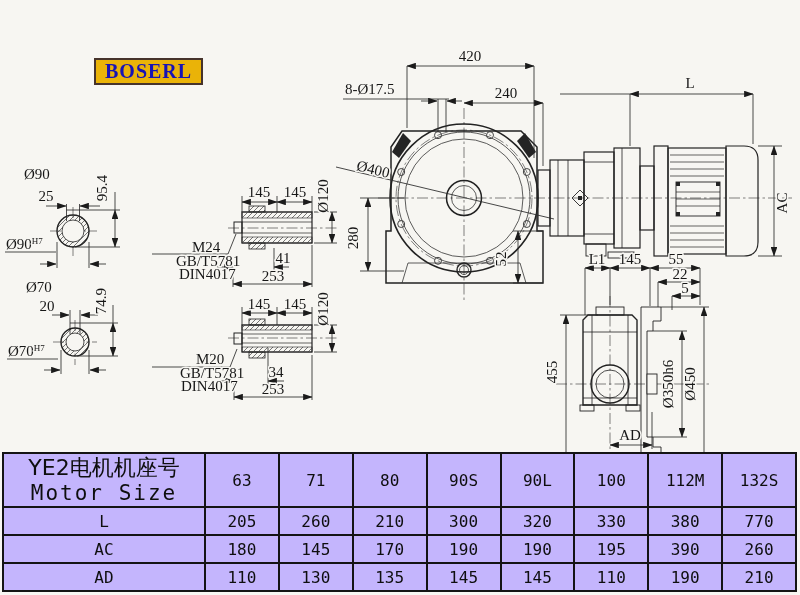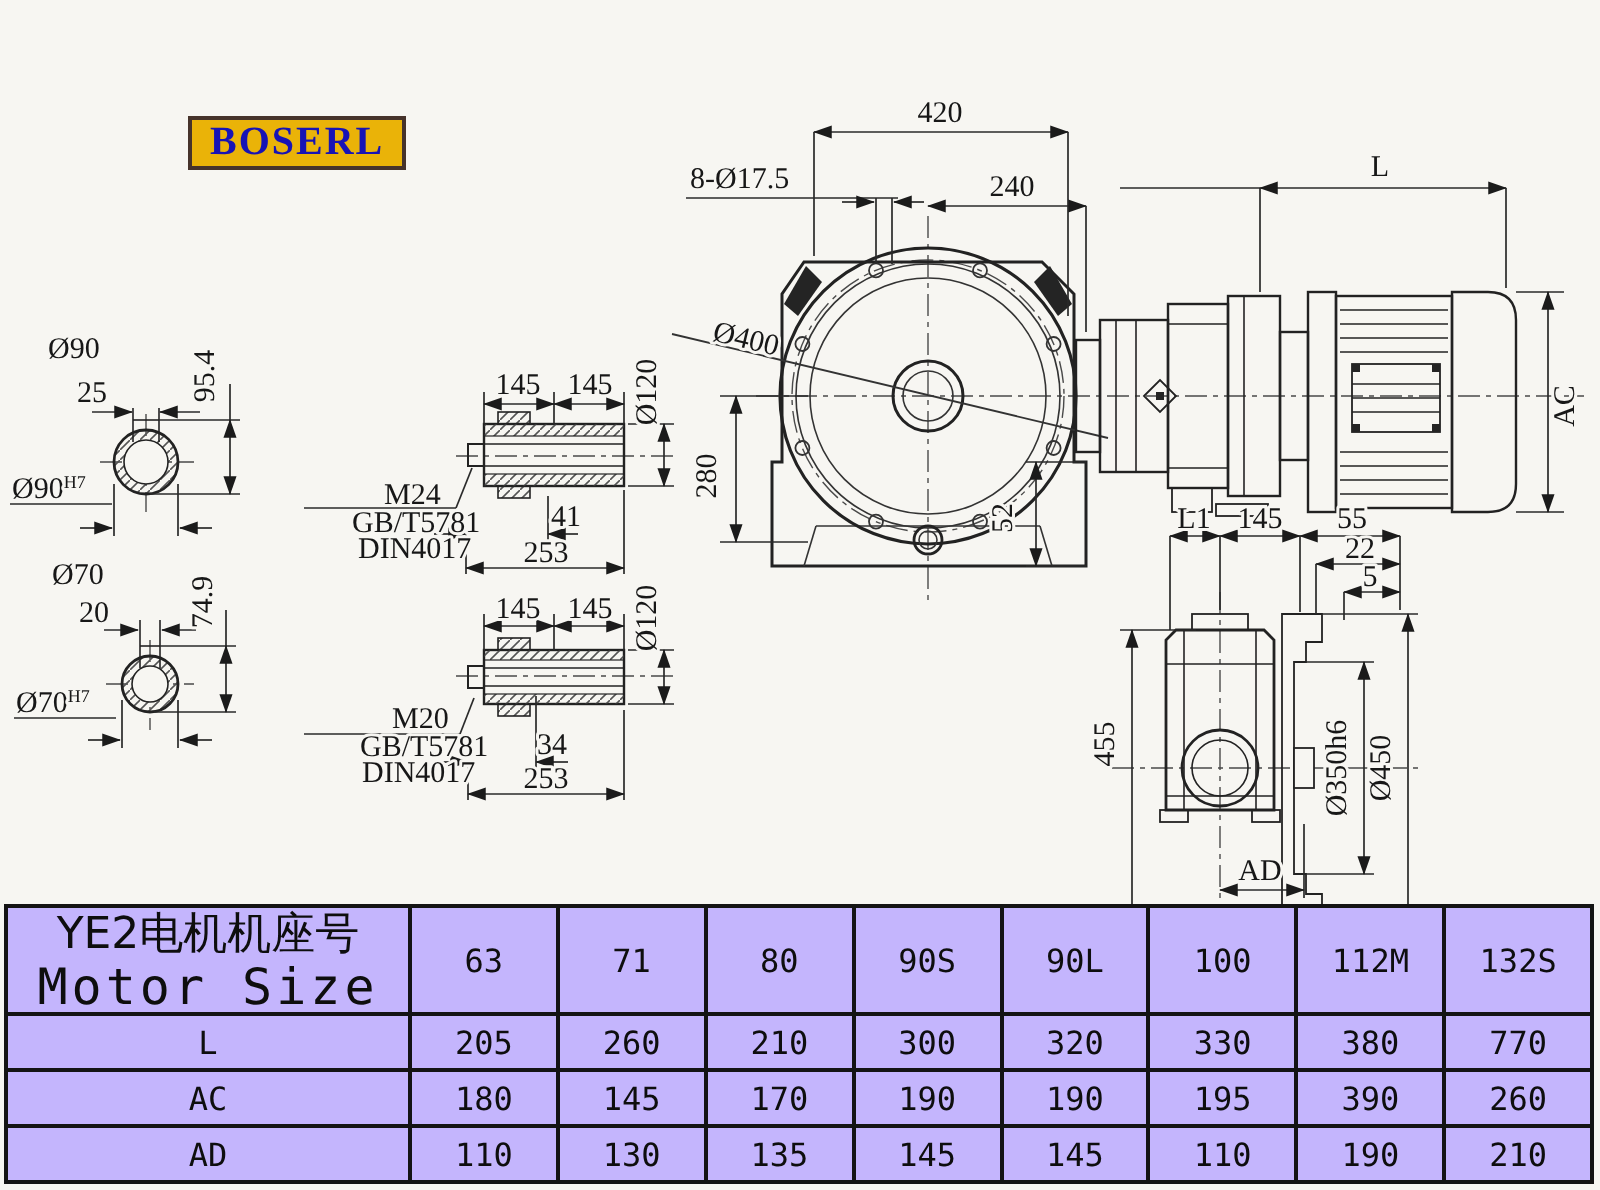--- a/index.html
+++ b/index.html
@@ -13,21 +13,21 @@
   svg{position:absolute;left:0;top:0;}
   svg text{font-family:"Liberation Serif",serif;fill:#171717;paint-order:stroke;stroke:#f7f6f2;
            stroke-width:3px;stroke-linejoin:round;font-size:15px;}
   .dimtable{position:absolute;left:2px;top:452px;width:795px;border-collapse:collapse;
             table-layout:fixed;background:#c4b5fd;}
   .dimtable td,.dimtable th{border:2px solid #141414;text-align:center;vertical-align:middle;
             font-weight:400;padding:0;color:#0e0e0e;}
   .dimtable th.size,.dimtable td{font-family:"DejaVu Sans Mono","Liberation Mono",monospace;font-size:16px;}
   .dimtable .hd{width:200px;}
   .dimtable .hd .cn{font-family:"DejaVu Sans","Liberation Sans",sans-serif;font-size:22px;line-height:26px;}
-  .dimtable .hd .en{font-family:"DejaVu Sans Mono","Liberation Mono",monospace;font-size:25px;line-height:25px;letter-spacing:2px;}
+  .dimtable .hd .en{font-family:"DejaVu Sans Mono","Liberation Mono",monospace;font-size:21px;line-height:25px;letter-spacing:2px;}
   .dimtable tr.h{height:54px;} .dimtable tr.r{height:28px;}
 </style>
 </head>
 <body>
 
 <div class="stage">
 
   <div class="logo">BOSERL</div>
 
   <svg width="800" height="452" viewBox="0 0 800 452">

